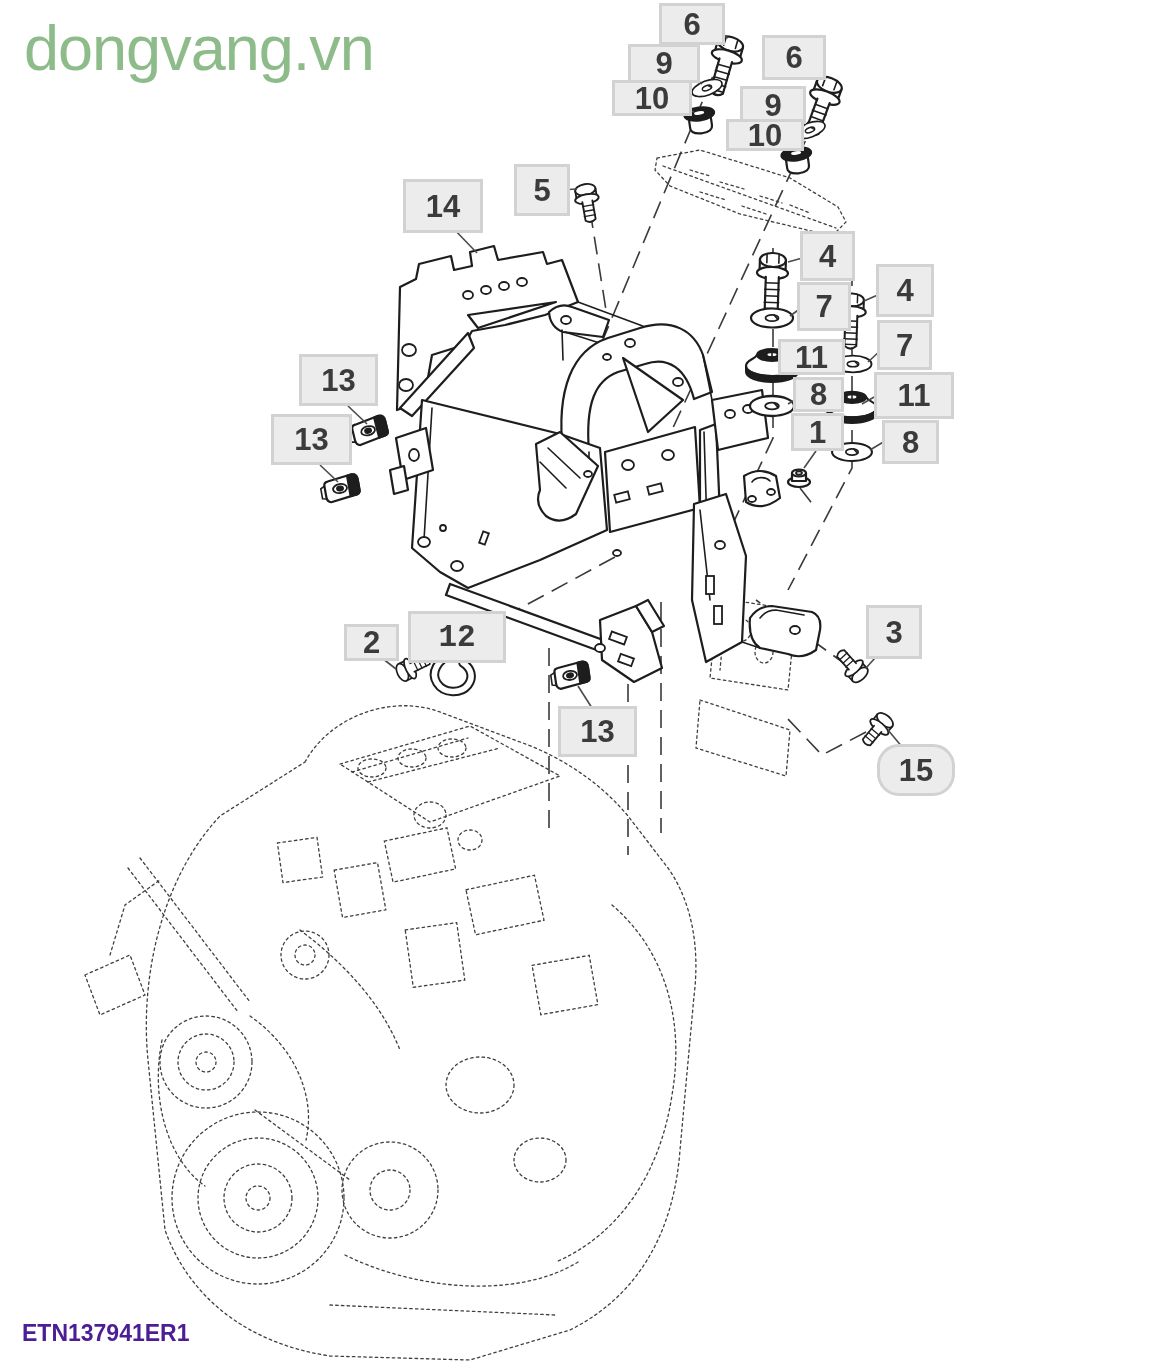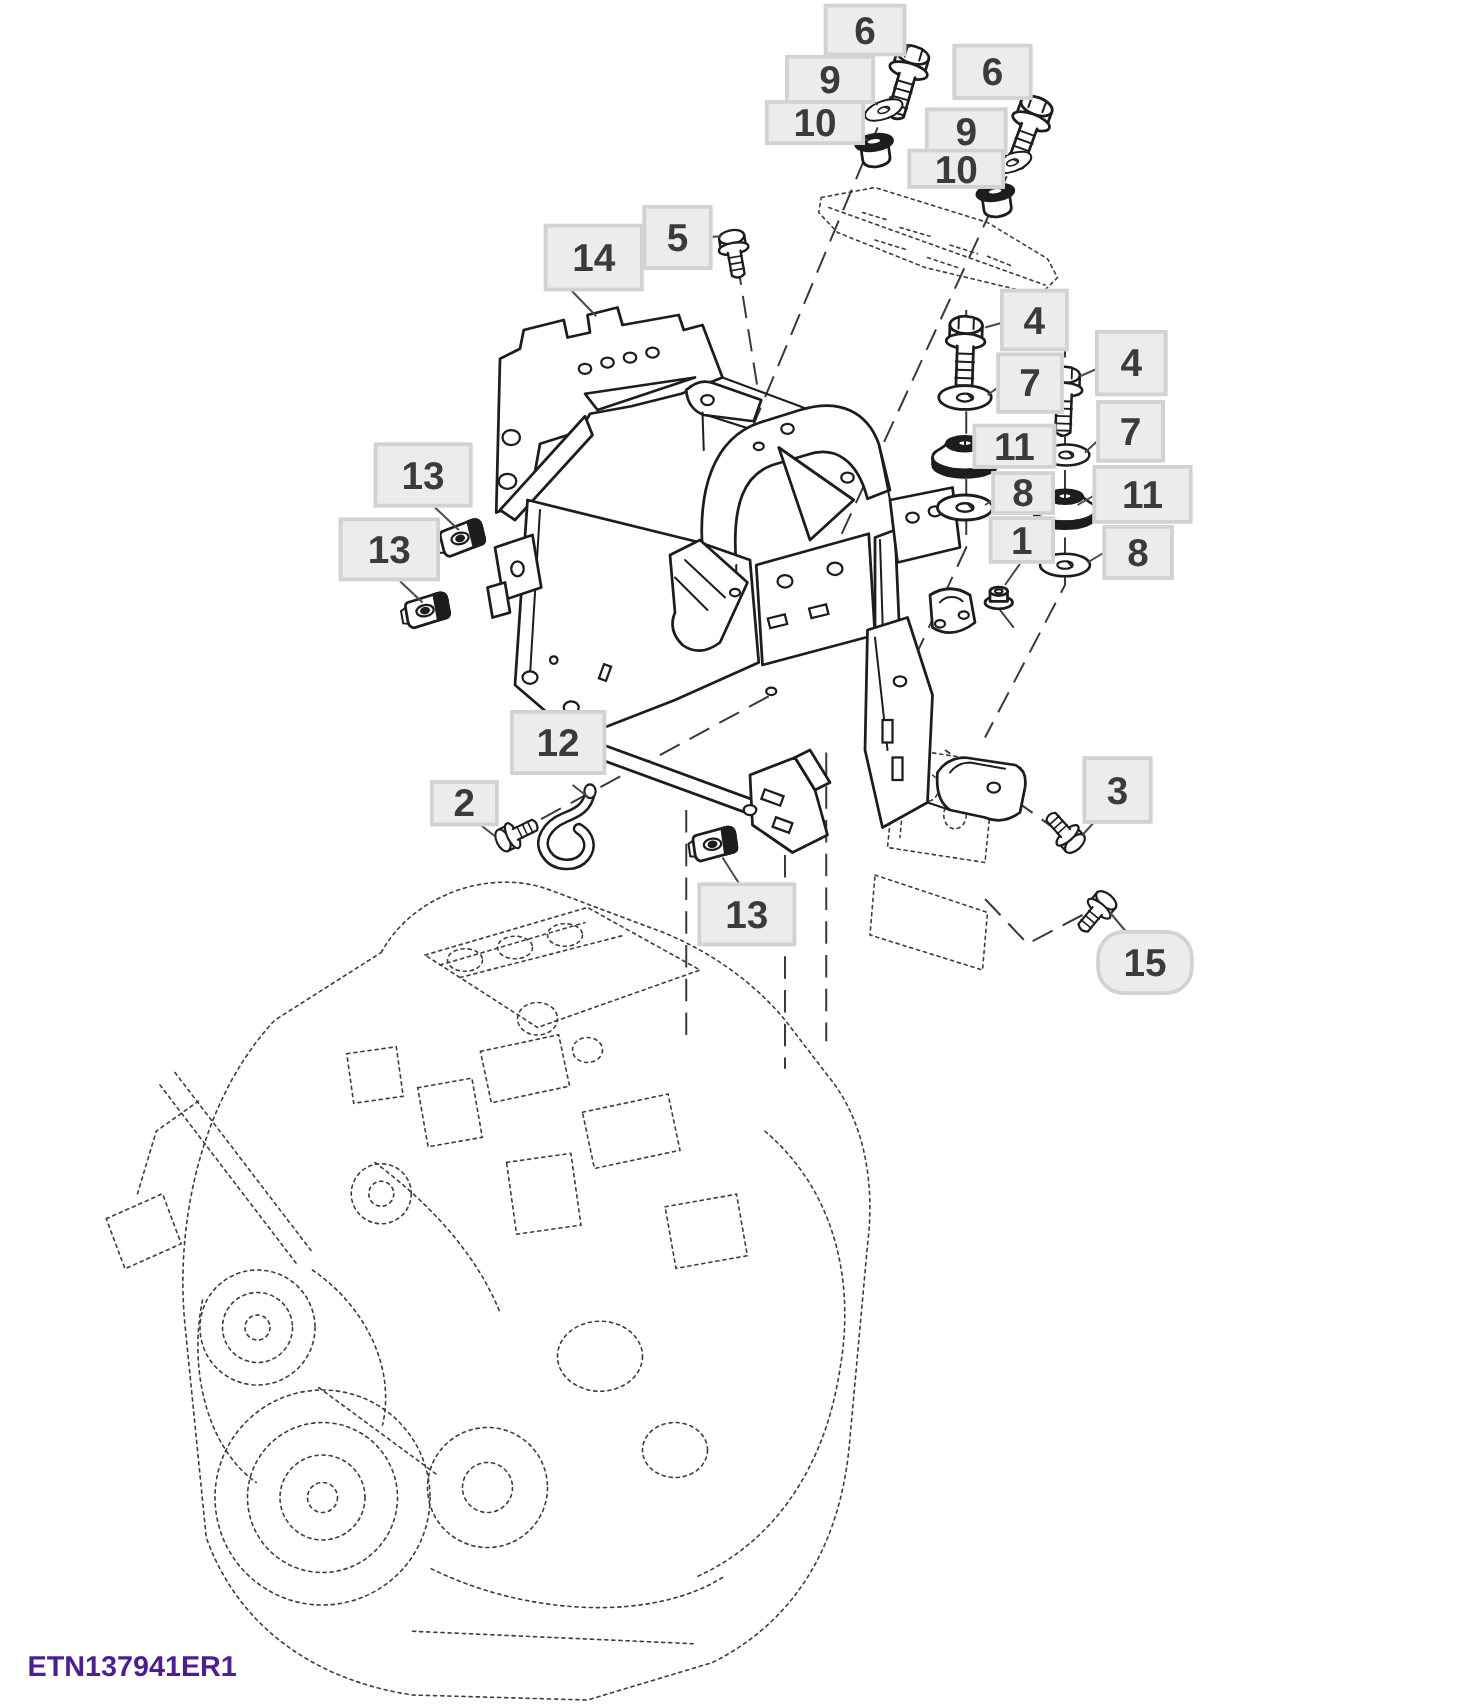--- a/index.html
+++ b/index.html
@@ -290,40 +290,41 @@
         <line x1="348" y1="406" x2="367" y2="424" stroke="#4a4a4a" stroke-width="1.6"></line>
         <line x1="320" y1="465" x2="338" y2="482" stroke="#4a4a4a" stroke-width="1.6"></line>
         <line x1="458" y1="628" x2="471" y2="638" stroke="#4a4a4a" stroke-width="1.6"></line>
         <line x1="382" y1="658" x2="396" y2="669" stroke="#4a4a4a" stroke-width="1.6"></line>
         <line x1="592" y1="708" x2="578" y2="686" stroke="#4a4a4a" stroke-width="1.6"></line>
         <line x1="884" y1="648" x2="866" y2="668" stroke="#4a4a4a" stroke-width="1.6"></line>
         <line x1="903" y1="748" x2="888" y2="730" stroke="#4a4a4a" stroke-width="1.6"></line>
       </g>
 </svg>
 
+<div class="watermark">dongvang.vn</div>
 
 <div class="figure-code">ETN137941ER1</div>
 
 <div class="plabel" style="left: 659px; top: 3px; width: 66px; height: 42px;">6</div>
     <div class="plabel" style="left: 628px; top: 44px; width: 72px; height: 39px;">9</div>
     <div class="plabel" style="left: 612px; top: 80px; width: 80px; height: 36px;">10</div>
     <div class="plabel" style="left: 762px; top: 35px; width: 64px; height: 45px;">6</div>
     <div class="plabel" style="left: 740px; top: 86px; width: 66px; height: 38px;">9</div>
     <div class="plabel" style="left: 726px; top: 119px; width: 78px; height: 32px;">10</div>
     <div class="plabel" style="left: 514px; top: 164px; width: 56px; height: 52px;">5</div>
-    <div class="plabel" style="left: 403px; top: 179px; width: 80px; height: 54px; margin-left: 32px;">14</div>
+    <div class="plabel" style="left: 403px; top: 179px; width: 80px; height: 54px;">14</div>
     <div class="plabel" style="left: 800px; top: 231px; width: 55px; height: 50px;">4</div>
     <div class="plabel" style="left: 797px; top: 282px; width: 54px; height: 49px;">7</div>
     <div class="plabel" style="left: 778px; top: 339px; width: 67px; height: 36px;">11</div>
     <div class="plabel" style="left: 793px; top: 377px; width: 51px; height: 35px;">8</div>
     <div class="plabel" style="left: 791px; top: 413px; width: 53px; height: 38px;">1</div>
     <div class="plabel" style="left: 876px; top: 264px; width: 58px; height: 53px;">4</div>
     <div class="plabel" style="left: 877px; top: 320px; width: 55px; height: 50px;">7</div>
     <div class="plabel" style="left: 874px; top: 372px; width: 80px; height: 47px;">11</div>
     <div class="plabel" style="left: 882px; top: 420px; width: 57px; height: 44px;">8</div>
     <div class="plabel" style="left: 299px; top: 354px; width: 79px; height: 52px;">13</div>
     <div class="plabel" style="left: 271px; top: 414px; width: 81px; height: 51px;">13</div>
-    <div class="plabel" style="left: 408px; top: 568px; width: 77px; height: 52px;">12</div>
+    <div class="plabel" style="left: 408px; top: 611px; width: 98px; height: 52px; font-family: Liberation Mono, monospace;">12</div>
     <div class="plabel" style="left: 344px; top: 624px; width: 55px; height: 37px;">2</div>
     <div class="plabel" style="left: 558px; top: 706px; width: 79px; height: 51px;">13</div>
     <div class="plabel" style="left: 866px; top: 605px; width: 56px; height: 54px;">3</div>
     <div class="plabel" style="left: 877px; top: 744px; width: 78px; height: 52px; border-radius: 22px;">15</div>
   </div>
 
 </body></html>

